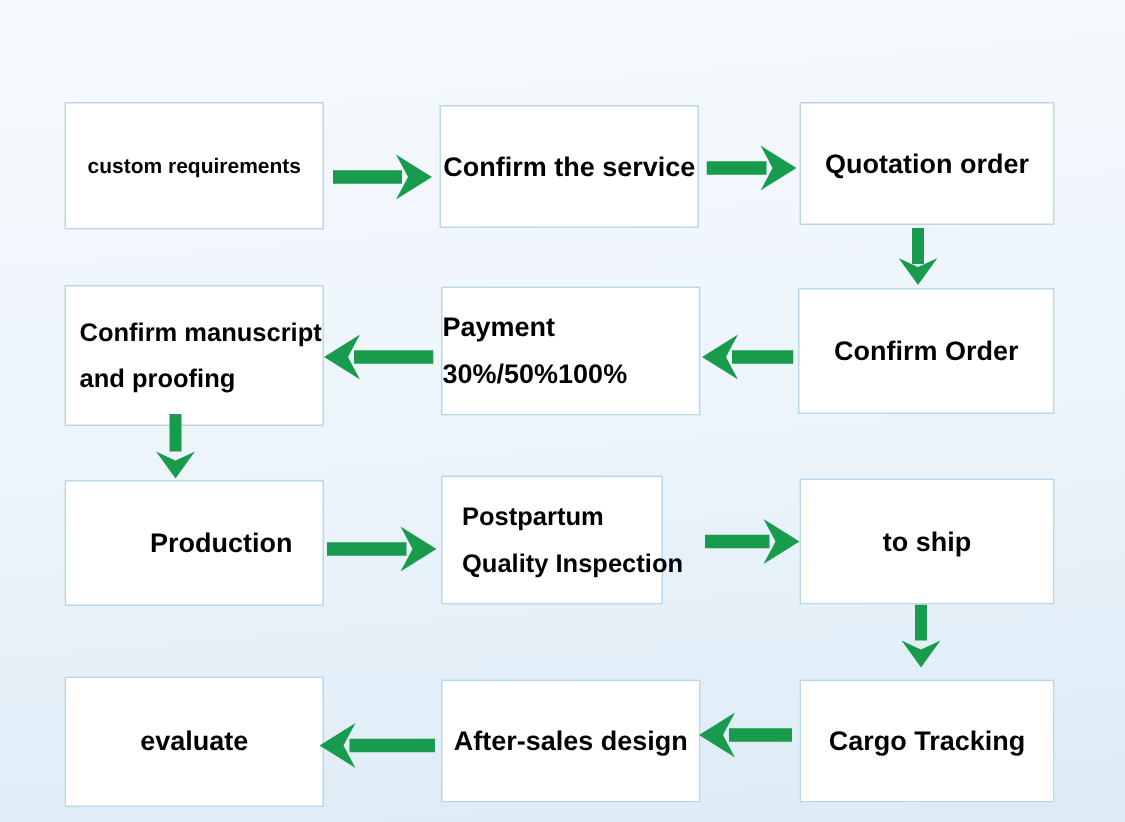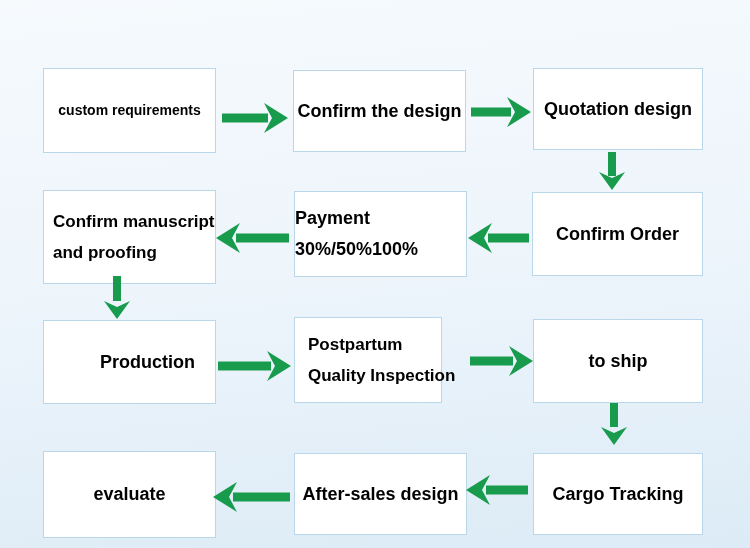--- a/index.html
+++ b/index.html
@@ -46,24 +46,24 @@
 </style>
 </head>
 <body>
 
 <div id="canvas">
 
   <div class="node" id="n0">
     <span>custom requirements</span>
   </div>
   <div class="node" id="n1">
-    <span>Confirm the design</span>
+    <span>Confirm the service</span>
   </div>
   <div class="node" id="n2">
-    <span>Quotation design</span>
+    <span>Quotation order</span>
   </div>
 
   <div class="node" id="n3">
     <span>Confirm manuscript</span>
     <span>and proofing</span>
   </div>
   <div class="node" id="n4">
     <span>Payment</span>
     <span>30%/50%100%</span>
   </div>

